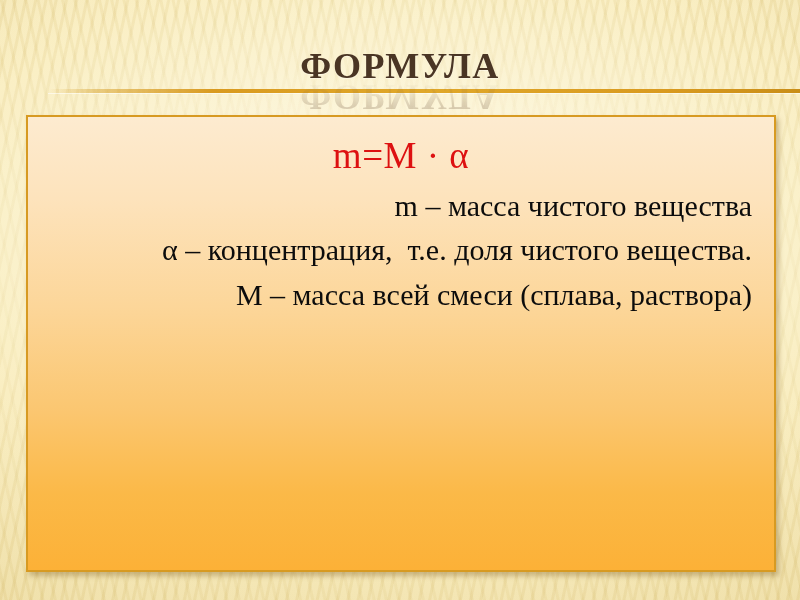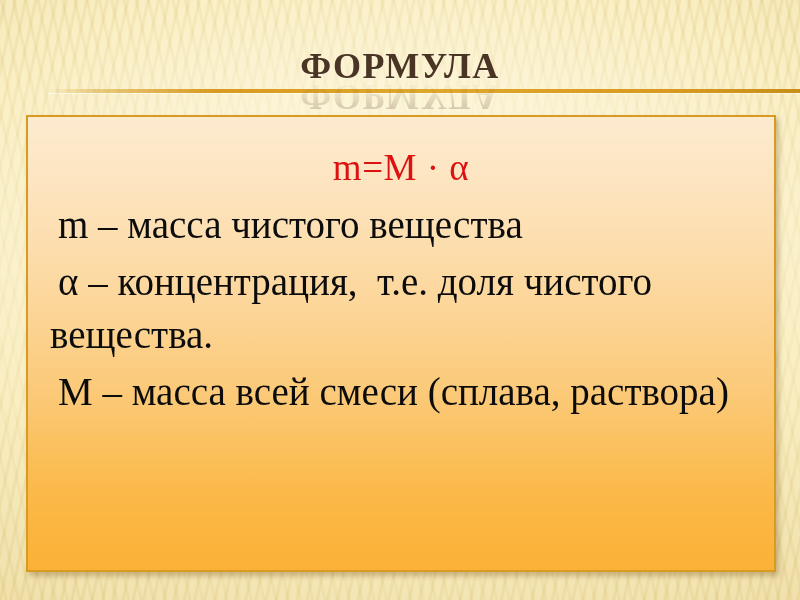--- a/index.html
+++ b/index.html
@@ -138,32 +138,32 @@
     box-shadow: 3px 4px 5px rgba(120, 88, 30, 0.35);
     padding: 14px 22px 0 22px;
   }
 
   .formula {
     text-align: center;
     color: #DD1111;
     font-family: "Liberation Serif", serif;
     font-size: 37px;
     line-height: 1.15;
-    margin: 16px 0 8px 0;
+    margin: 4px 0 8px 0;
     letter-spacing: 0.5px;
   }
 
   .definition {
     color: #0C0C0C;
     font-family: "Liberation Serif", serif;
-    font-size: 39px;
+    font-size: 30px;
     line-height: 1.36;
     margin: 2px 0 4px 0;
     text-indent: 8px;
-    text-align: left;
+    text-align: right;
     white-space: pre-wrap;
   }
 </style>
 </head>
 <body>
 
 <div id="slide">
 
   <div class="bg-base"></div>
   <div class="bg-stripes-a"></div>

